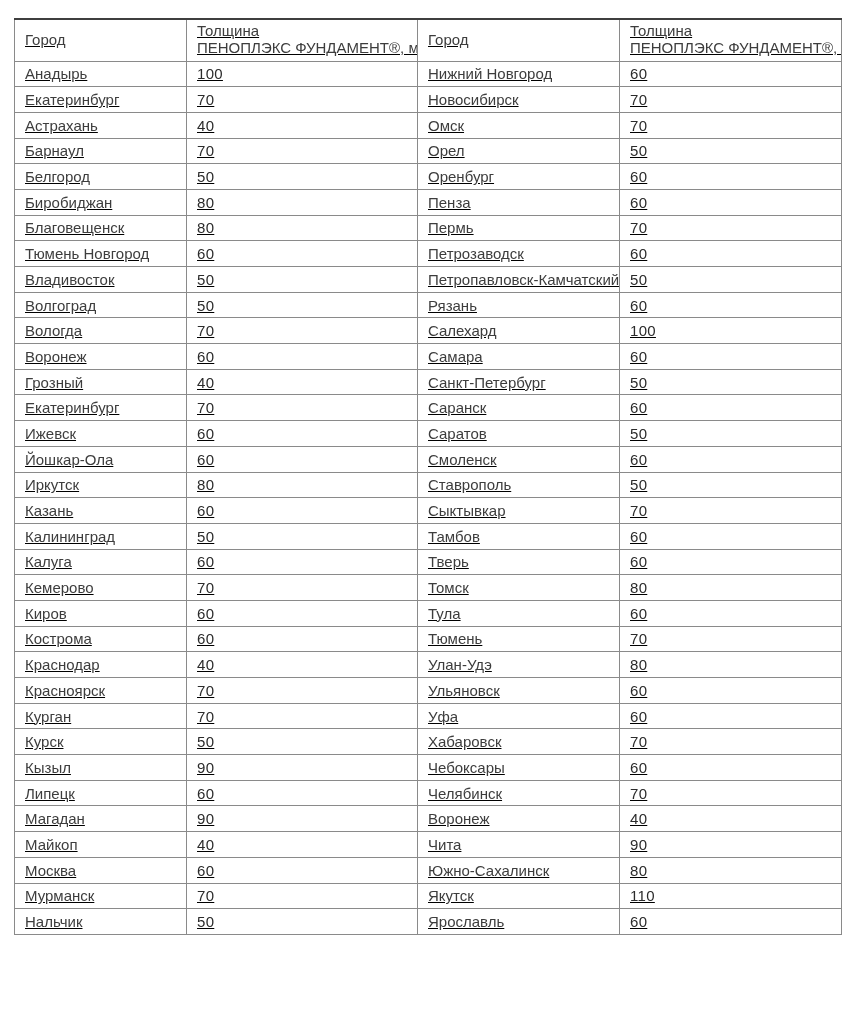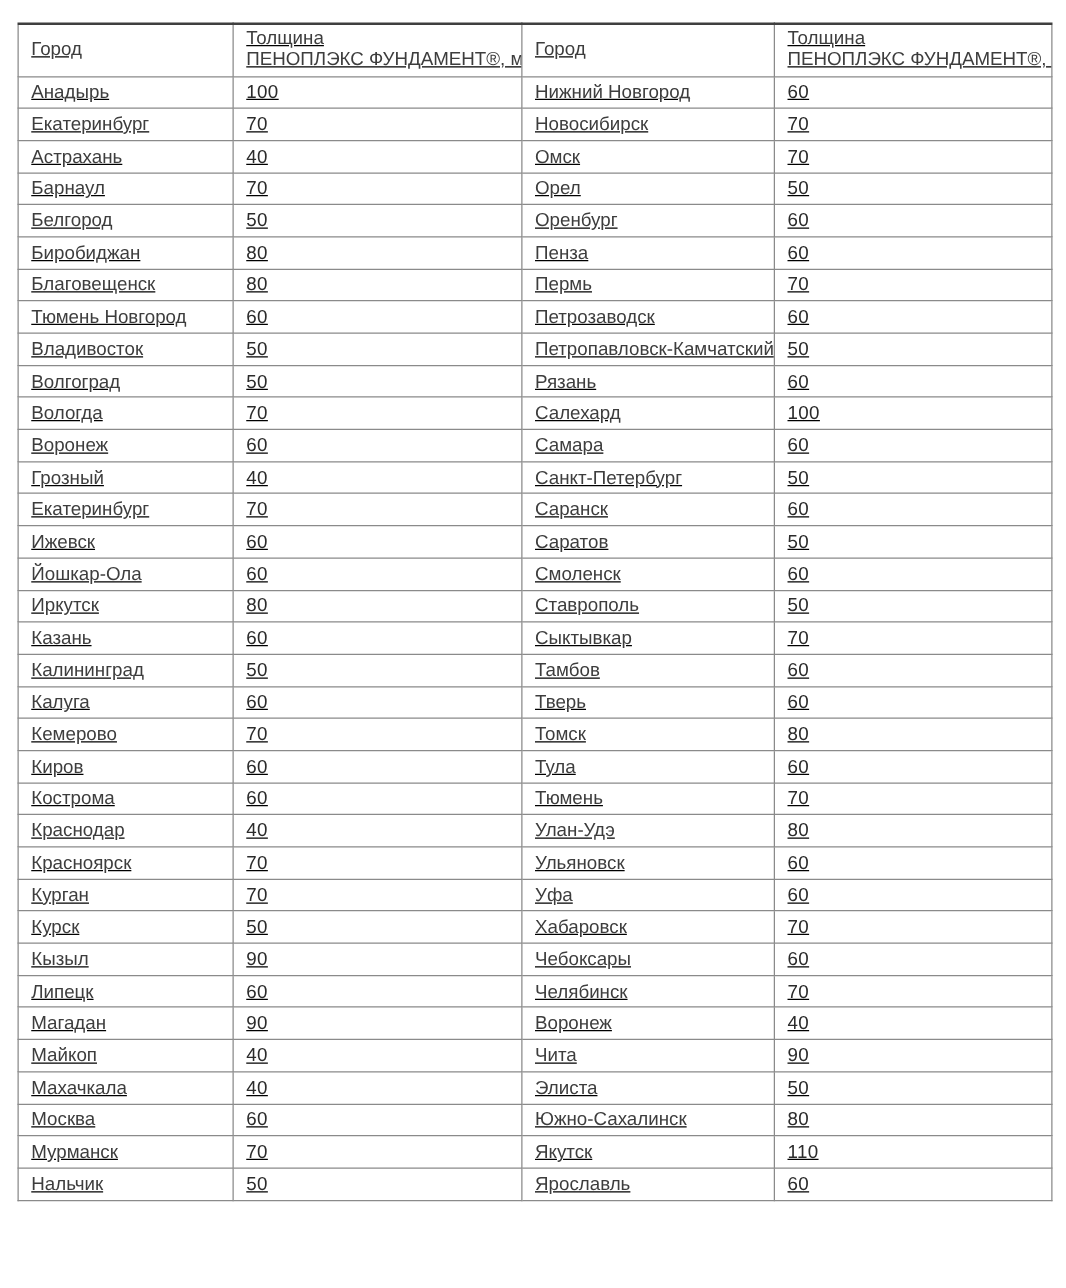--- a/index.html
+++ b/index.html
@@ -260,26 +260,20 @@
           <td class="city">Воронеж</td>
           <td class="val">40</td>
         </tr>
         <tr>
           <td class="city">Майкоп</td>
           <td class="val">40</td>
           <td class="city">Чита</td>
           <td class="val">90</td>
         </tr>
         <tr>
-          <td class="city">Махачкала</td>
-          <td class="val">40</td>
-          <td class="city">Элиста</td>
-          <td class="val">50</td>
-        </tr>
-        <tr>
           <td class="city">Москва</td>
           <td class="val">60</td>
           <td class="city">Южно-Сахалинск</td>
           <td class="val">80</td>
         </tr>
         <tr>
           <td class="city">Мурманск</td>
           <td class="val">70</td>
           <td class="city">Якутск</td>
           <td class="val">110</td>

